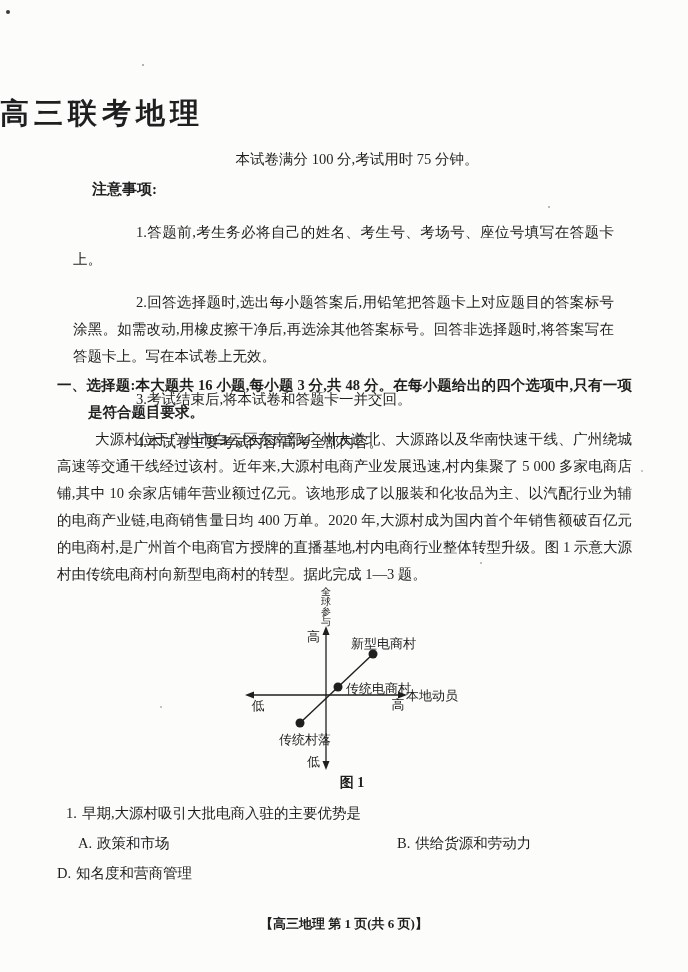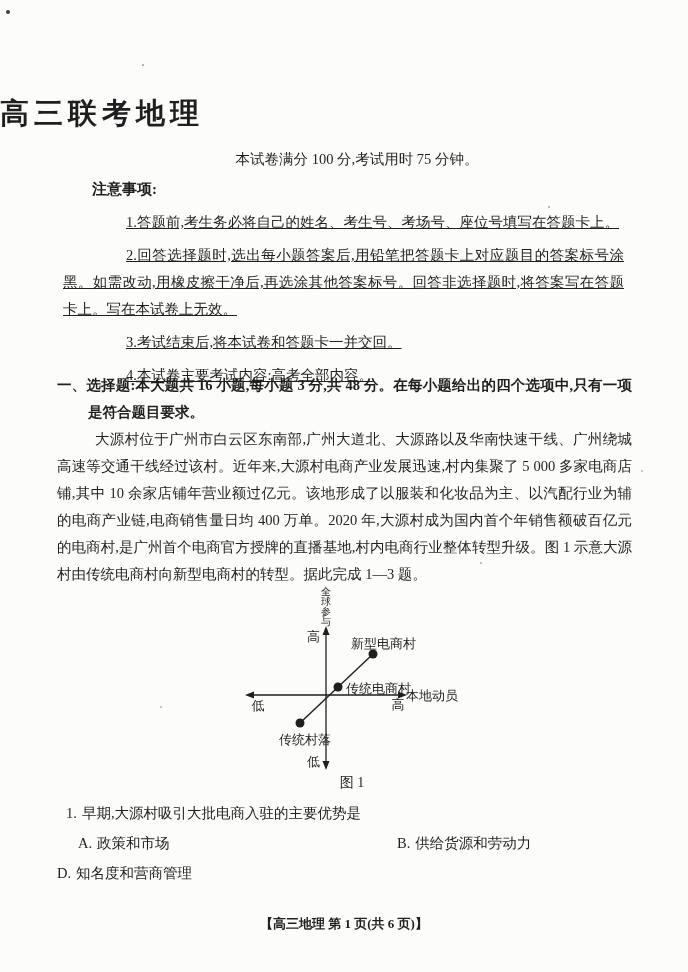--- a/index.html
+++ b/index.html
@@ -17,34 +17,34 @@
   }
   .subtitle{
     position:absolute;top:149px;left:0;width:100%;
     text-align:center;font-size:14.5px;line-height:20px;padding-left:13px;
   }
   .notice{
     position:absolute;top:176px;left:57px;right:58px;
     font-size:14.5px;line-height:27px;text-align:justify;
   }
   .notice-heading{font-weight:bold;text-indent:35px;margin:0;font-size:15px;}
-  .notice p.notice-item{margin:6px;text-indent:63px;text-decoration:underline;}
+  .notice p.notice-item{margin:16px;text-indent:63px;}
   .section{
     position:absolute;top:372px;left:57px;right:56px;
     font-size:14.5px;line-height:27px;text-align:justify;
   }
   .section-heading{
     font-weight:bold;margin:0;
     padding-left:31px;text-indent:-31px;
   }
   .passage{margin:0;text-indent:38px;}
   .figure-svg{position:absolute;left:226px;top:586px;}
   .figure-caption{
     position:absolute;left:226px;top:774px;width:252px;
-    text-align:center;font-size:14px;line-height:18px;
+    text-align:center;font-size:14px;line-height:18px;font-weight:bold;
   }
   .question{
     position:absolute;top:798px;left:57px;right:56px;
     font-size:14.5px;line-height:30px;
   }
   .q-stem{margin:0 0 0 9px;}
   .q-stem .q-num{margin-right:5px;}
   .opt-row{display:flex;gap:25px;}
   .opt{white-space:nowrap;}
   .opt-col1{width:315px;padding-left:21px;box-sizing:border-box;}

